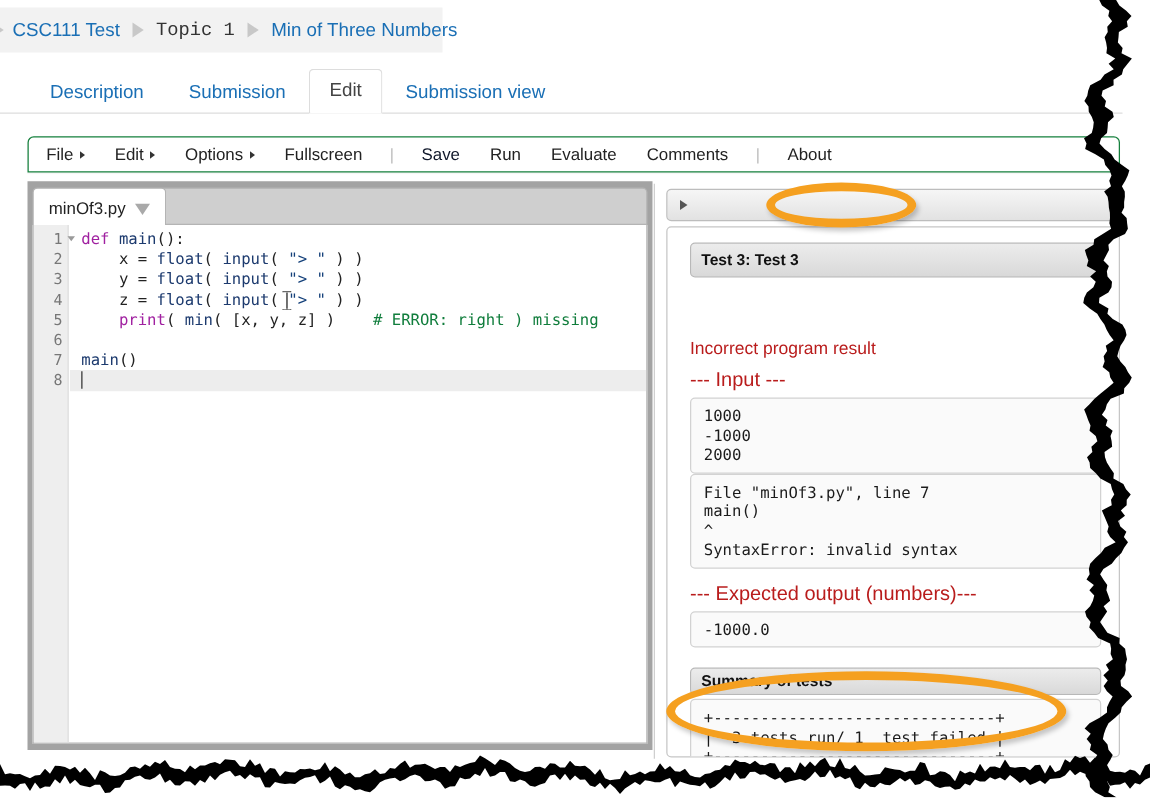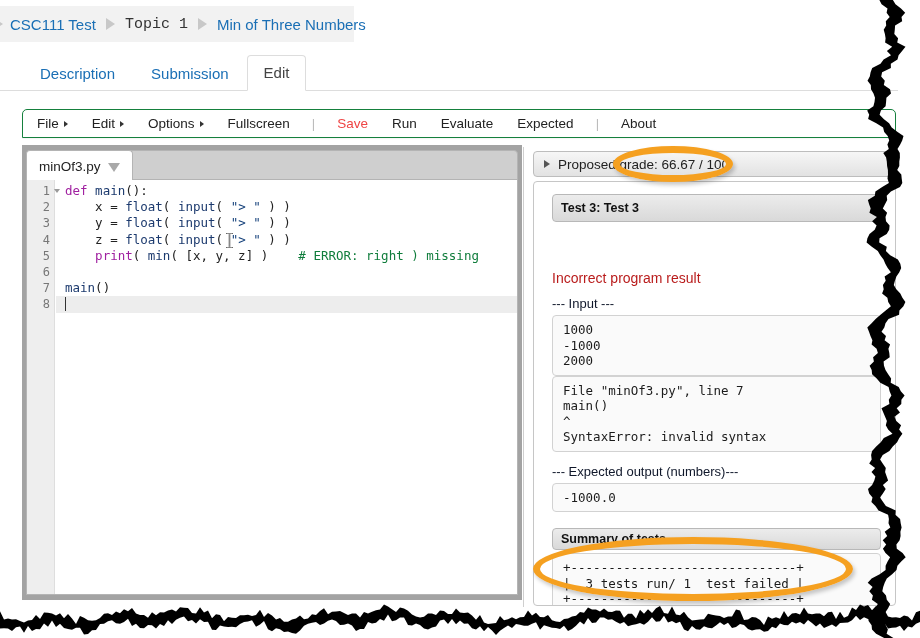--- a/index.html
+++ b/index.html
@@ -67,21 +67,21 @@
     border-radius:5px 5px 0 0;
     display:flex; align-items:center;
     box-shadow:0 1px 1px rgba(0,0,0,0.04);
   }
   .tb-item {
     font-size:13.5px; color:#222; padding:0 12px;
     white-space:nowrap; cursor:pointer;
     display:flex; align-items:center; gap:5px;
   }
   .tb-item.first { padding-left:14px; }
-  .tb-item.disabled { color:#ef4444; cursor:default; }
+  .tb-item.disabled { color:#0f172a; cursor:default; }
   .tb-caret {
     display:inline-block; width:0;height:0;
     border-left:4px solid #333;
     border-top:3.5px solid transparent;
     border-bottom:3.5px solid transparent;
     position:relative; top:0px;
   }
   .tb-div { color:#bbb; padding:0 10px; font-size:13px; }
 
   
@@ -209,21 +209,21 @@
   }
   .comments-body { padding:12px 14px 0 18px; }
   .test-head {
     background:linear-gradient(#ececec,#d9d9d9);
     border:1px solid #b8b8b8;
     border-radius:4px;
     font-size:12.5px; font-weight:bold; color:#111;
     padding:6px 8px; margin-bottom:3px;
   }
   .cmt-text { font-size:14px; color:#b91c1c; line-height:16px;margin-top:48px; }
-  .cmt-label { font-size:13px; color:#0f172a; margin:12px 0 4px 0; }
+  .cmt-label { font-size:16px; color:#b91c1c; margin:12px 0 4px 0; }
   .cmt-label.tight { margin-top:10px; }
   .io-box {
     border:1px solid #d2d2d2;
     border-radius:4px;
     background:#fafafa;
     padding:6px 10px;
     font-family:"DejaVu Sans Mono", monospace;
     font-size:12.5px; line-height:15.5px;
     color:#1b1b1b;
     white-space:pre;
@@ -265,41 +265,42 @@
     <span class="bc-sep"></span>
     <span class="bc-plain">Topic 1</span>
     <span class="bc-sep"></span>
     <a class="bc-link" href="#">Min of Three Numbers</a>
   </div>
 
   <div class="tabs">
     <div class="tab first">Description</div>
     <div class="tab">Submission</div>
     <div class="tab active">Edit</div>
+    <div class="tab">Submission view</div>
   </div>
 
   <div class="toolbar">
     <div class="tb-item first">
       <span>File</span>
       <span class="tb-caret"></span>
     </div>
     <div class="tb-item">
       <span>Edit</span>
       <span class="tb-caret"></span>
     </div>
     <div class="tb-item">
       <span>Options</span>
       <span class="tb-caret"></span>
     </div>
     <div class="tb-item">Fullscreen</div>
     <span class="tb-div">|</span>
     <div class="tb-item disabled">Save</div>
     <div class="tb-item">Run</div>
     <div class="tb-item">Evaluate</div>
-    <div class="tb-item">Expected</div>
+    <div class="tb-item">Comments</div>
     <span class="tb-div">|</span>
     <div class="tb-item">About</div>
   </div>
 
   <div class="editor-wrap">
     <div class="file-tabbar">
       <div class="file-tab">
         <span>minOf3.py</span>
         <span class="file-tab-caret"></span>
       </div>
@@ -323,21 +324,20 @@
           </svg></div>
       </div>
   </div>
 
   <div class="v-div"></div>
 
   <div class="right-panel">
 
     <div class="grade-bar">
       <span class="tri-right"></span>
-      <span>Proposed grade: 66.67 / 100</span>
     </div>
 
     <div class="comments-box">
       <div class="comments-body">
 
         <div class="test-head">Test 3: Test 3</div>
         <div class="cmt-text">Incorrect program result</div>
         <div class="cmt-label tight">--- Input ---</div>
         <div class="io-box">1000
 -1000

